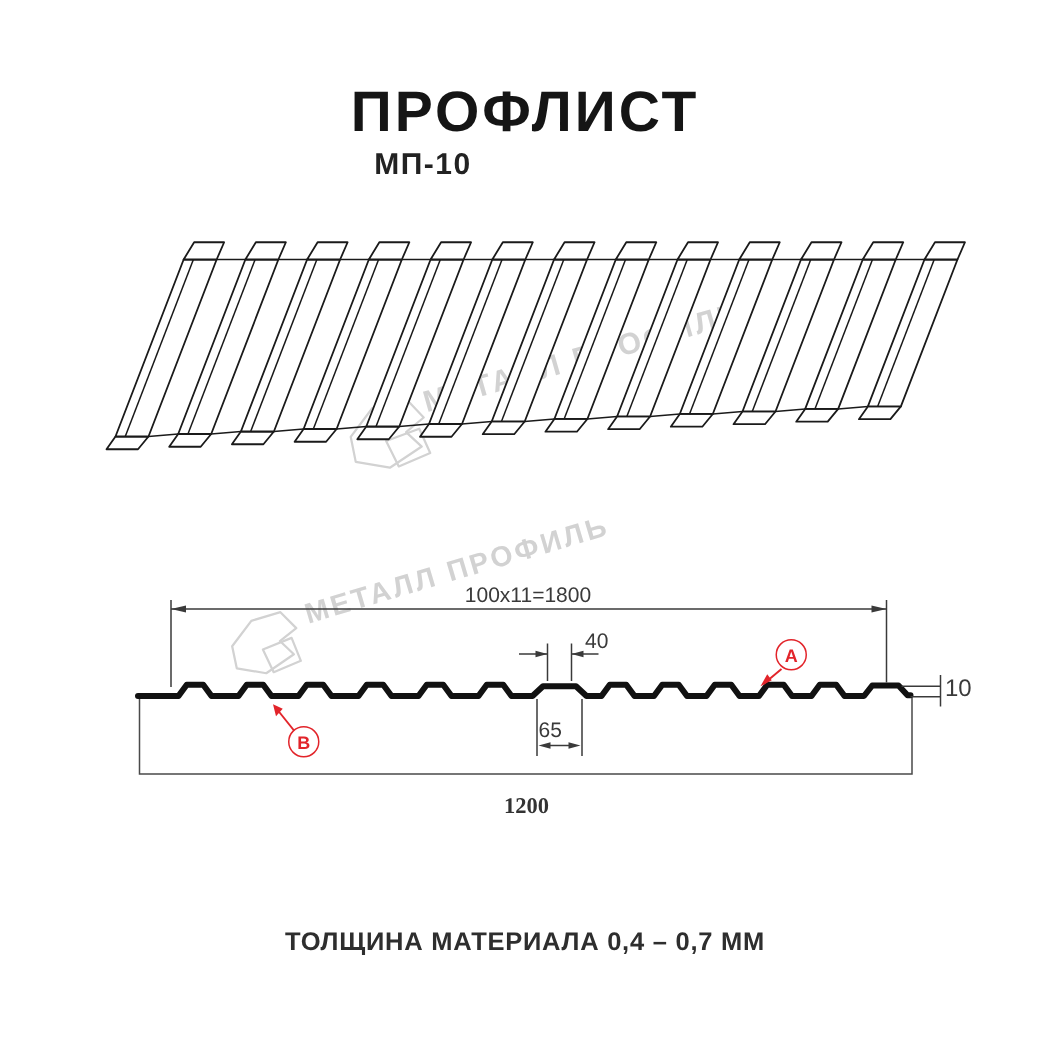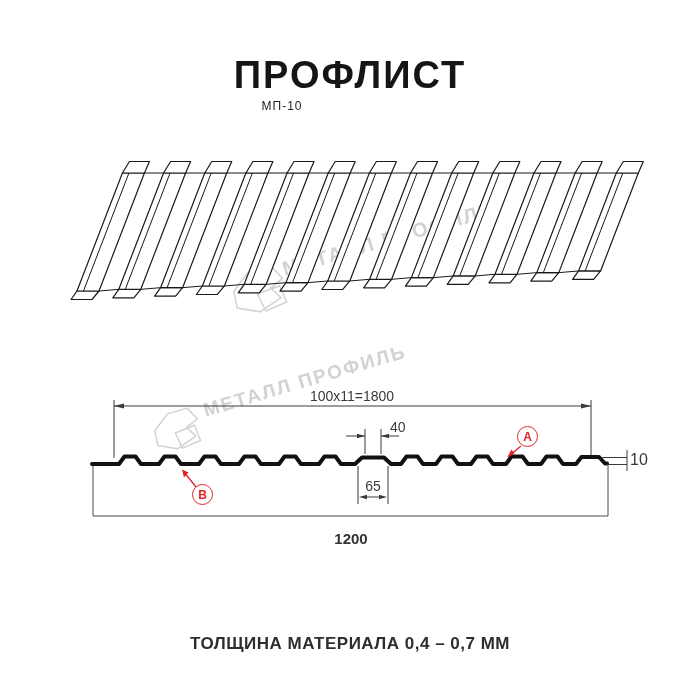--- a/index.html
+++ b/index.html
@@ -7,41 +7,41 @@
     width:700px;height:700px;background:#ffffff;position:relative;overflow:hidden;
     font-family:"Liberation Sans", sans-serif;
   }
   .abs{position:absolute;}
   .title{
     left:0;top:54px;width:700px;text-align:center;
     font-size:38px;font-weight:800;letter-spacing:2px;color:#151515;
   }
   .subtitle{
     left:0;top:99px;width:564px;text-align:center;
-    font-size:12px;font-weight:400;letter-spacing:1px;color:#222;
+    font-size:20px;font-weight:700;letter-spacing:1px;color:#222;
   }
   .footer-note{
     left:0;top:618px;width:700px;text-align:center;
-    font-size:17px;font-weight:700;letter-spacing:.5px;color:#2e2e2e;margin-top:16px;
+    font-size:17px;font-weight:700;letter-spacing:.5px;color:#2e2e2e;
   }
   .wm-text{
     color:#d2d2d2;font-weight:700;font-size:20px;letter-spacing:2px;
     white-space:nowrap;transform-origin:left center;z-index:1;
   }
   .wm1{left:283px;top:258px;transform:rotate(-16deg);}
   .wm2{left:204px;top:400px;transform:rotate(-16.5deg);font-size:19px;}
   .wm-logo{z-index:1;}
   svg{position:absolute;left:0;top:0;z-index:2;}
   .dim-label{
     font-size:14px;color:#3a3a3a;z-index:3;white-space:nowrap;
   }
-  .lbl-1200{left:301px;top:530px;width:100px;text-align:center;font-weight:600;font-size:15px;color:#333;}
+  .lbl-1200{left:301px;top:530px;width:100px;text-align:center;font-weight:600;font-size:15px;color:#333;font-family:Liberation Serif, serif;}
   .lbl-top{left:252px;top:388px;width:200px;text-align:center;}
   .lbl-35{left:390px;top:419px;}
-  .lbl-65{left:359px;top:478px;width:28px;text-align:center;}
+  .lbl-65{left:359px;top:478px;width:28px;}
   .lbl-10{left:630px;top:451px;font-size:16px;}
   .marker{
     width:21px;height:21px;border:1.6px solid #e2242a;border-radius:50%;
     color:#e2242a;font-size:12px;font-weight:700;line-height:21px;text-align:center;
     z-index:3;box-sizing:border-box;
   }
   .marker-a{left:517px;top:426px;}
   .marker-b{left:192px;top:484px;}
 </style>
 </head>

